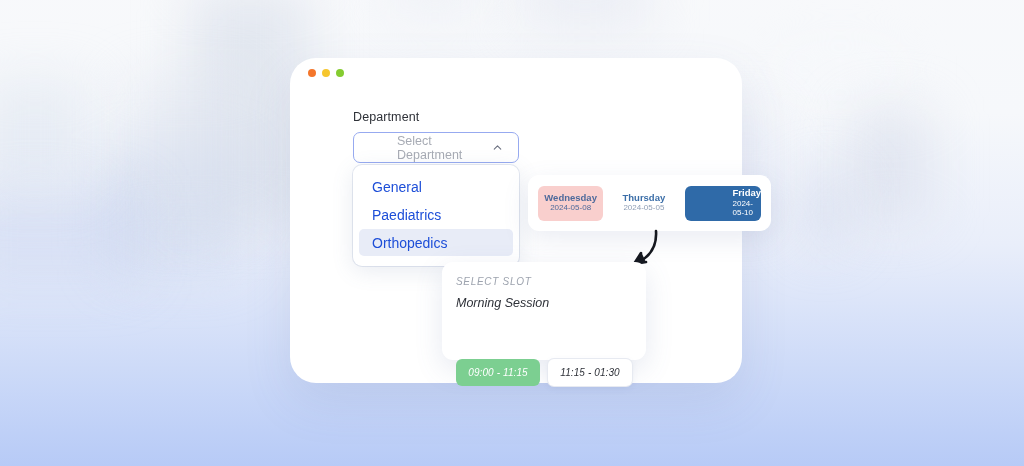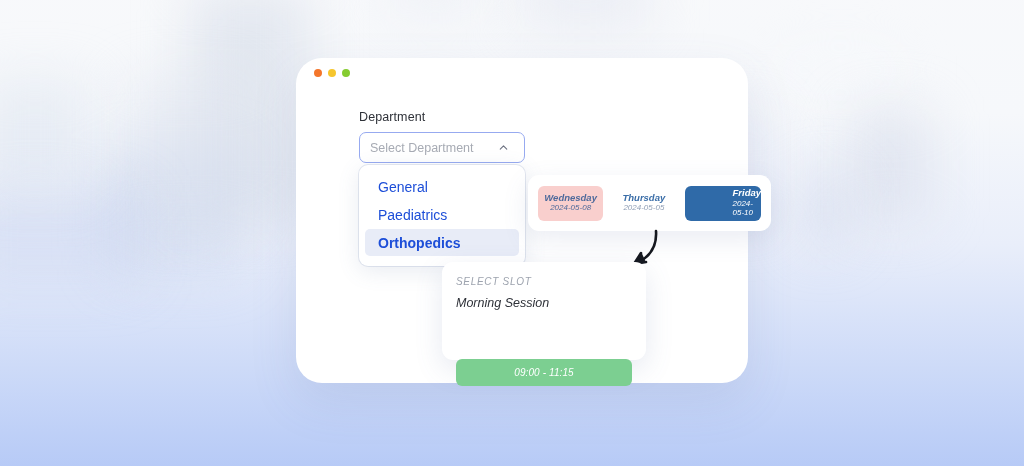--- a/index.html
+++ b/index.html
@@ -44,21 +44,21 @@
   .b6 { left: 890px; top: 150px; width: 80px;  height: 110px; background: rgba(213,219,234,0.55); }
   .b7 { left: 840px; top: 215px; width: 50px;  height: 70px;  background: rgba(206,214,234,0.50); }
   .b8 { left: 760px; top: 150px; width: 55px;  height: 115px; background: rgba(226,231,243,0.45); }
   .b9 { left: 0px;   top: 230px; width: 180px; height: 90px;  background: rgba(192,206,238,0.40); }
   .b10{ left: 430px; top: 0px;   width: 90px;  height: 55px;  background: rgba(234,237,245,0.60); }
   .b11{ left: 20px;  top: 120px; width: 110px; height: 110px; background: rgba(216,223,238,0.45); }
 
   
   #app-card {
     position: absolute;
-    left: 296px;
+    left: 290px;
     top: 58px;
     width: 452px;
     height: 325px;
     background: #ffffff;
     border-radius: 26px;
     box-shadow: 0 18px 48px rgba(90,110,160,0.13);
     overflow: visible;
   }
 
   #titlebar {
@@ -97,20 +97,21 @@
     border-radius: 7px;
     background: #ffffff;
     display: flex;
     align-items: center;
     padding: 0 10px;
   }
   #dept-placeholder {
     font-size: 12.5px;
     color: #a7abb4;
     flex: 1;
+    margin-left: 33px;
   }
   #chevron-up {
     width: 13px;
     height: 13px;
     flex: none;
     margin-right: 4px;
   }
 
   
   #dept-options {
@@ -126,21 +127,21 @@
   .option {
     height: 27px;
     display: flex;
     align-items: center;
     padding-left: 13px;
     font-size: 14px;
     color: #1d4ed8;
     border-radius: 5px;
     margin: 1px 6px;
   }
-  .option.selected { background: #e8ecf7; font-weight: bold; }
+  .option.selected { background: #e8ecf7; }
 
   
   #date-strip {
     position: absolute;
     left: 528px;
     top: 175px;
     width: 243px;
     height: 56px;
     background: #ffffff;
     border-radius: 11px;
@@ -153,21 +154,20 @@
   }
   .chip {
     flex: 1;
     height: 35px;
     border-radius: 6px;
     display: flex;
     flex-direction: column;
     align-items: center;
     justify-content: center;
     gap: 1px;
-    font-style: italic;
   }
   .chip-day  { font-size: 9.5px; font-weight: bold; line-height: 1.1; }
   .chip-date { font-size: 8px;  line-height: 1.1; }
 
   .chip-wed { background: #f9cfcd; }
   .chip-wed .chip-day, .chip-wed .chip-date { color: #4e6a9b; }
 
   .chip-thu { background: #ffffff; }
   .chip-thu .chip-day  { color: #3b6ea8; }
   .chip-thu .chip-date { color: #8f9eb5; }
@@ -296,16 +296,17 @@
     <path d="M48 3 C49 18, 42 30, 26 36" stroke="#15181f" stroke-width="2.6" stroke-linecap="round" fill="none"></path>
     <path d="M26 36 L38 34 M26 36 L33 25" stroke="#15181f" stroke-width="2.6" stroke-linecap="round" stroke-linejoin="round" fill="none"></path>
     <path d="M26 36 L37.5 33.5 L33.5 24.5 Z" fill="#15181f"></path>
   </svg>
 
   <div id="slot-panel">
     <div id="slot-title">SELECT SLOT</div>
     <div id="slot-session">Morning Session</div>
     <div id="slot-row">
       <div class="slot-btn active">09:00 - 11:15</div>
+      <div class="slot-btn inactive">11:15 - 01:30</div>
     </div>
   </div>
 
 </div>
 
 </body></html>

